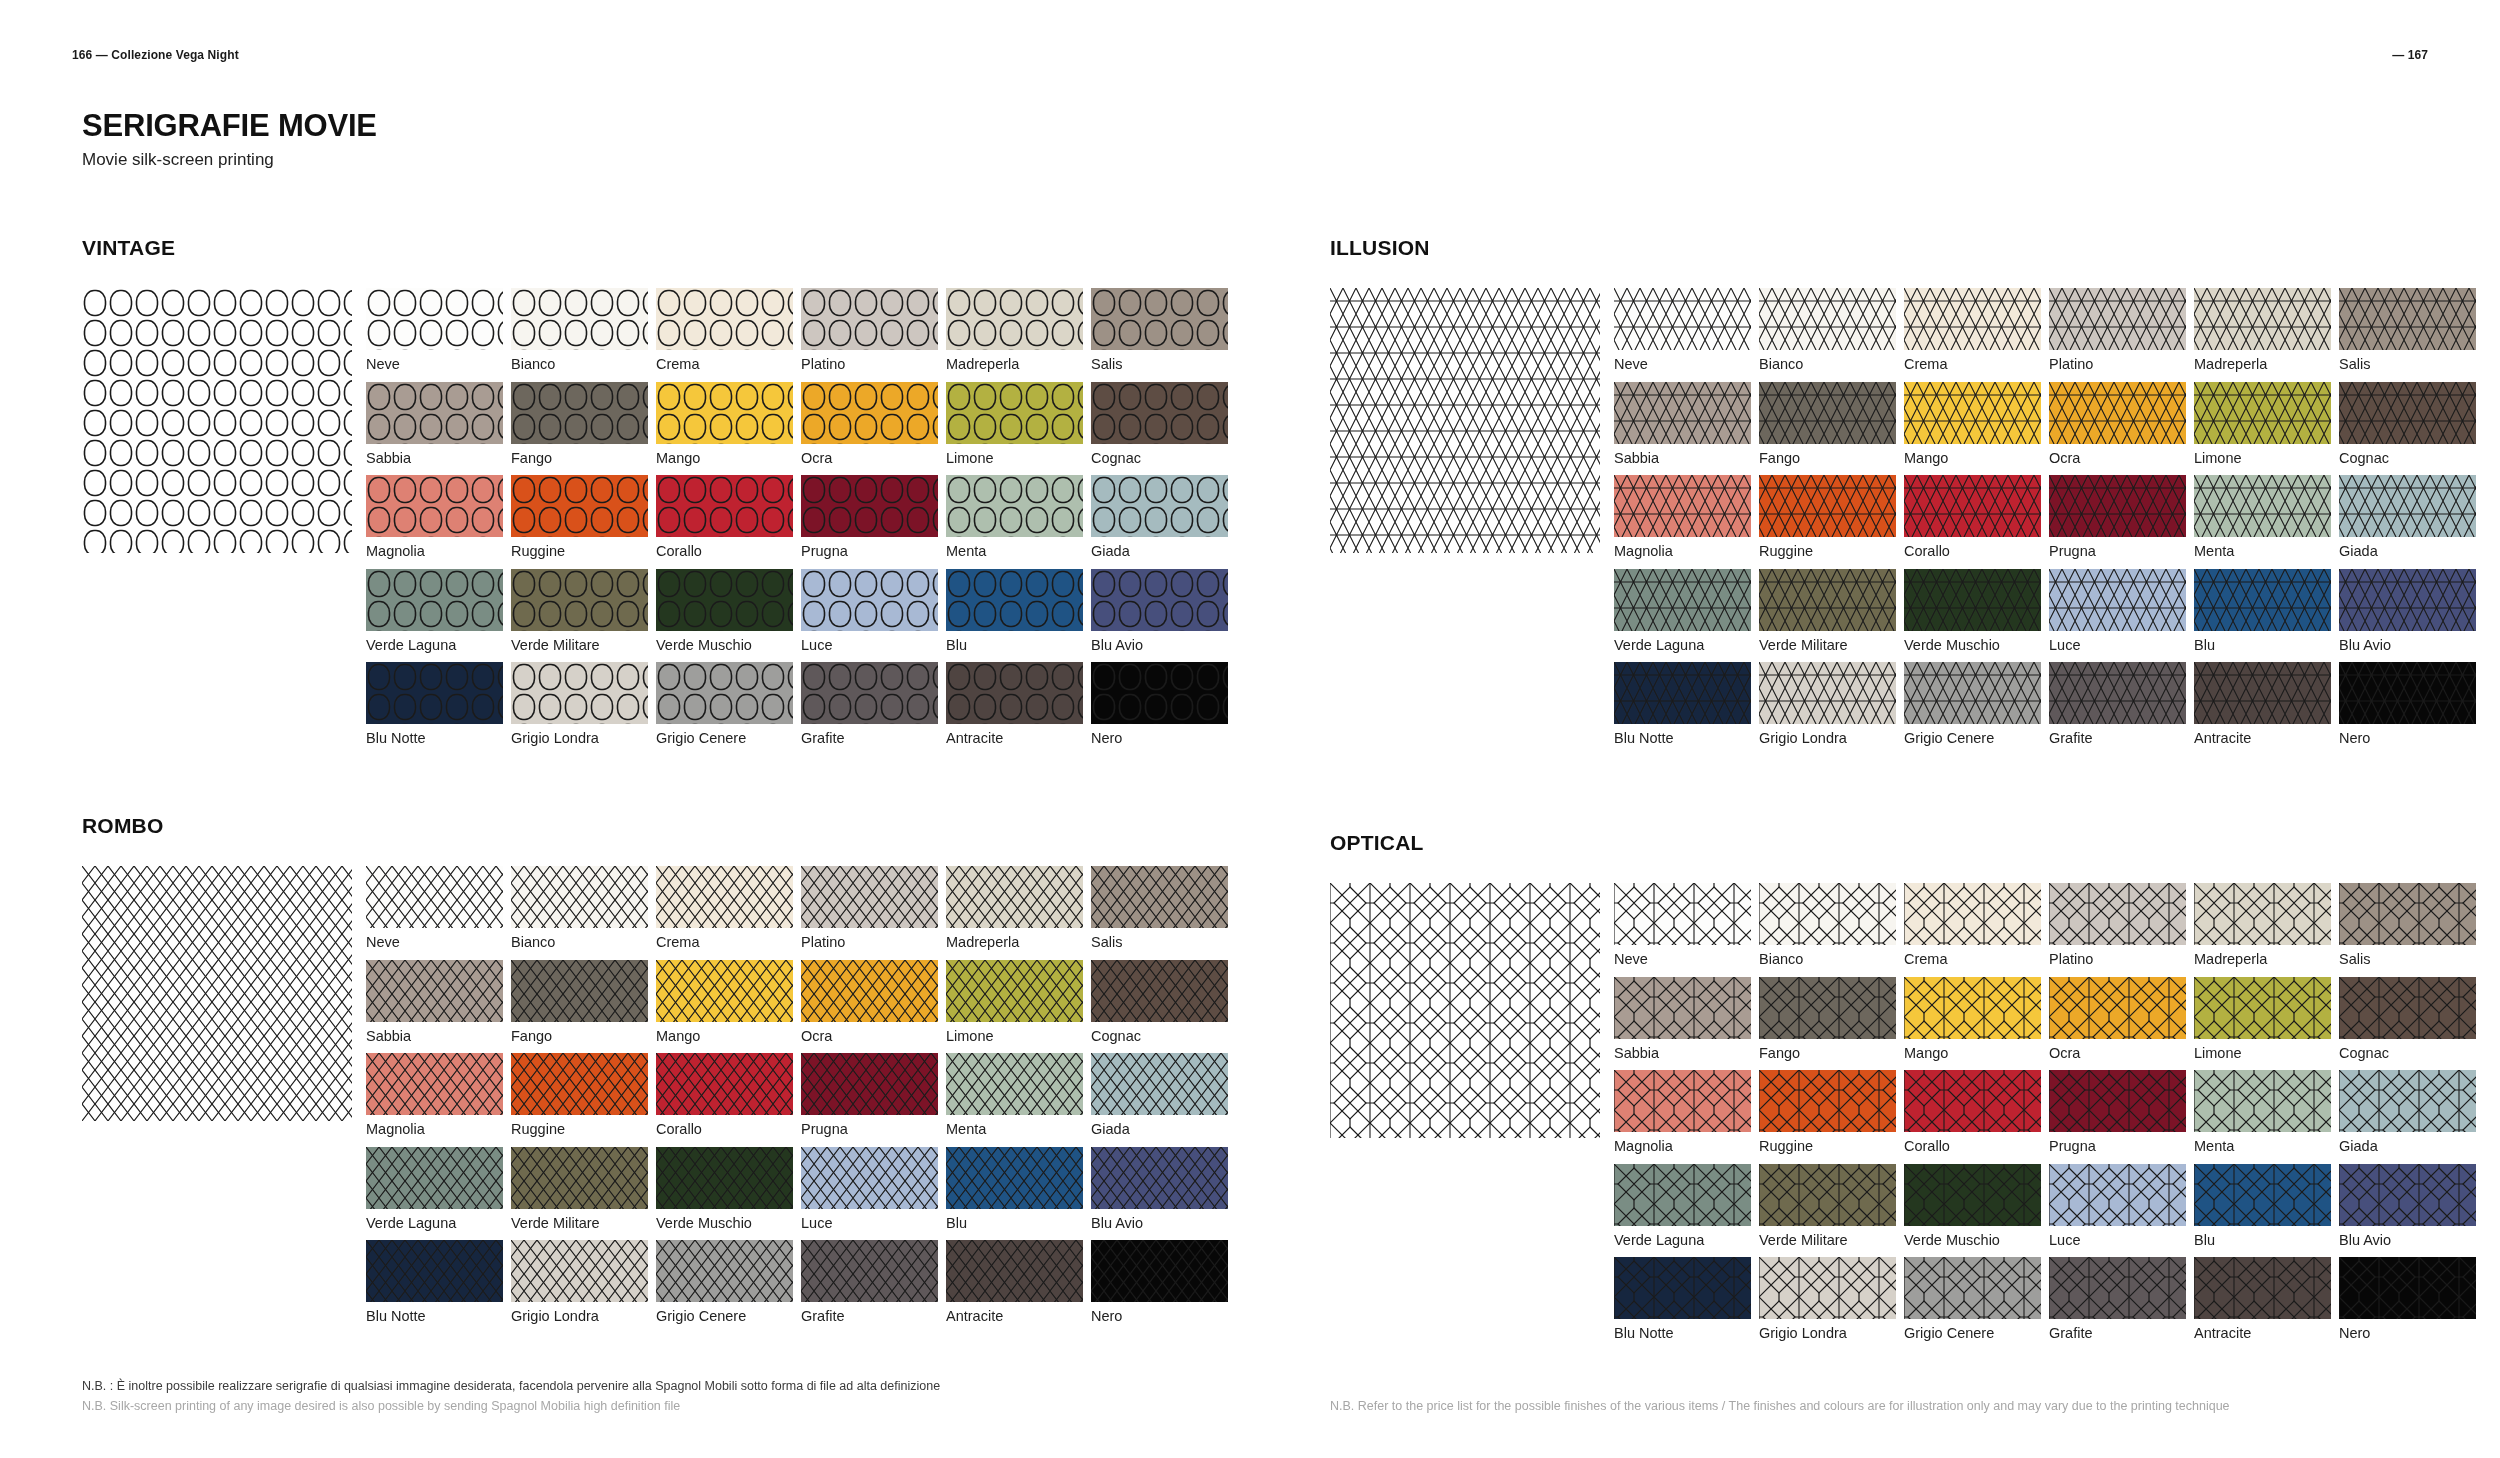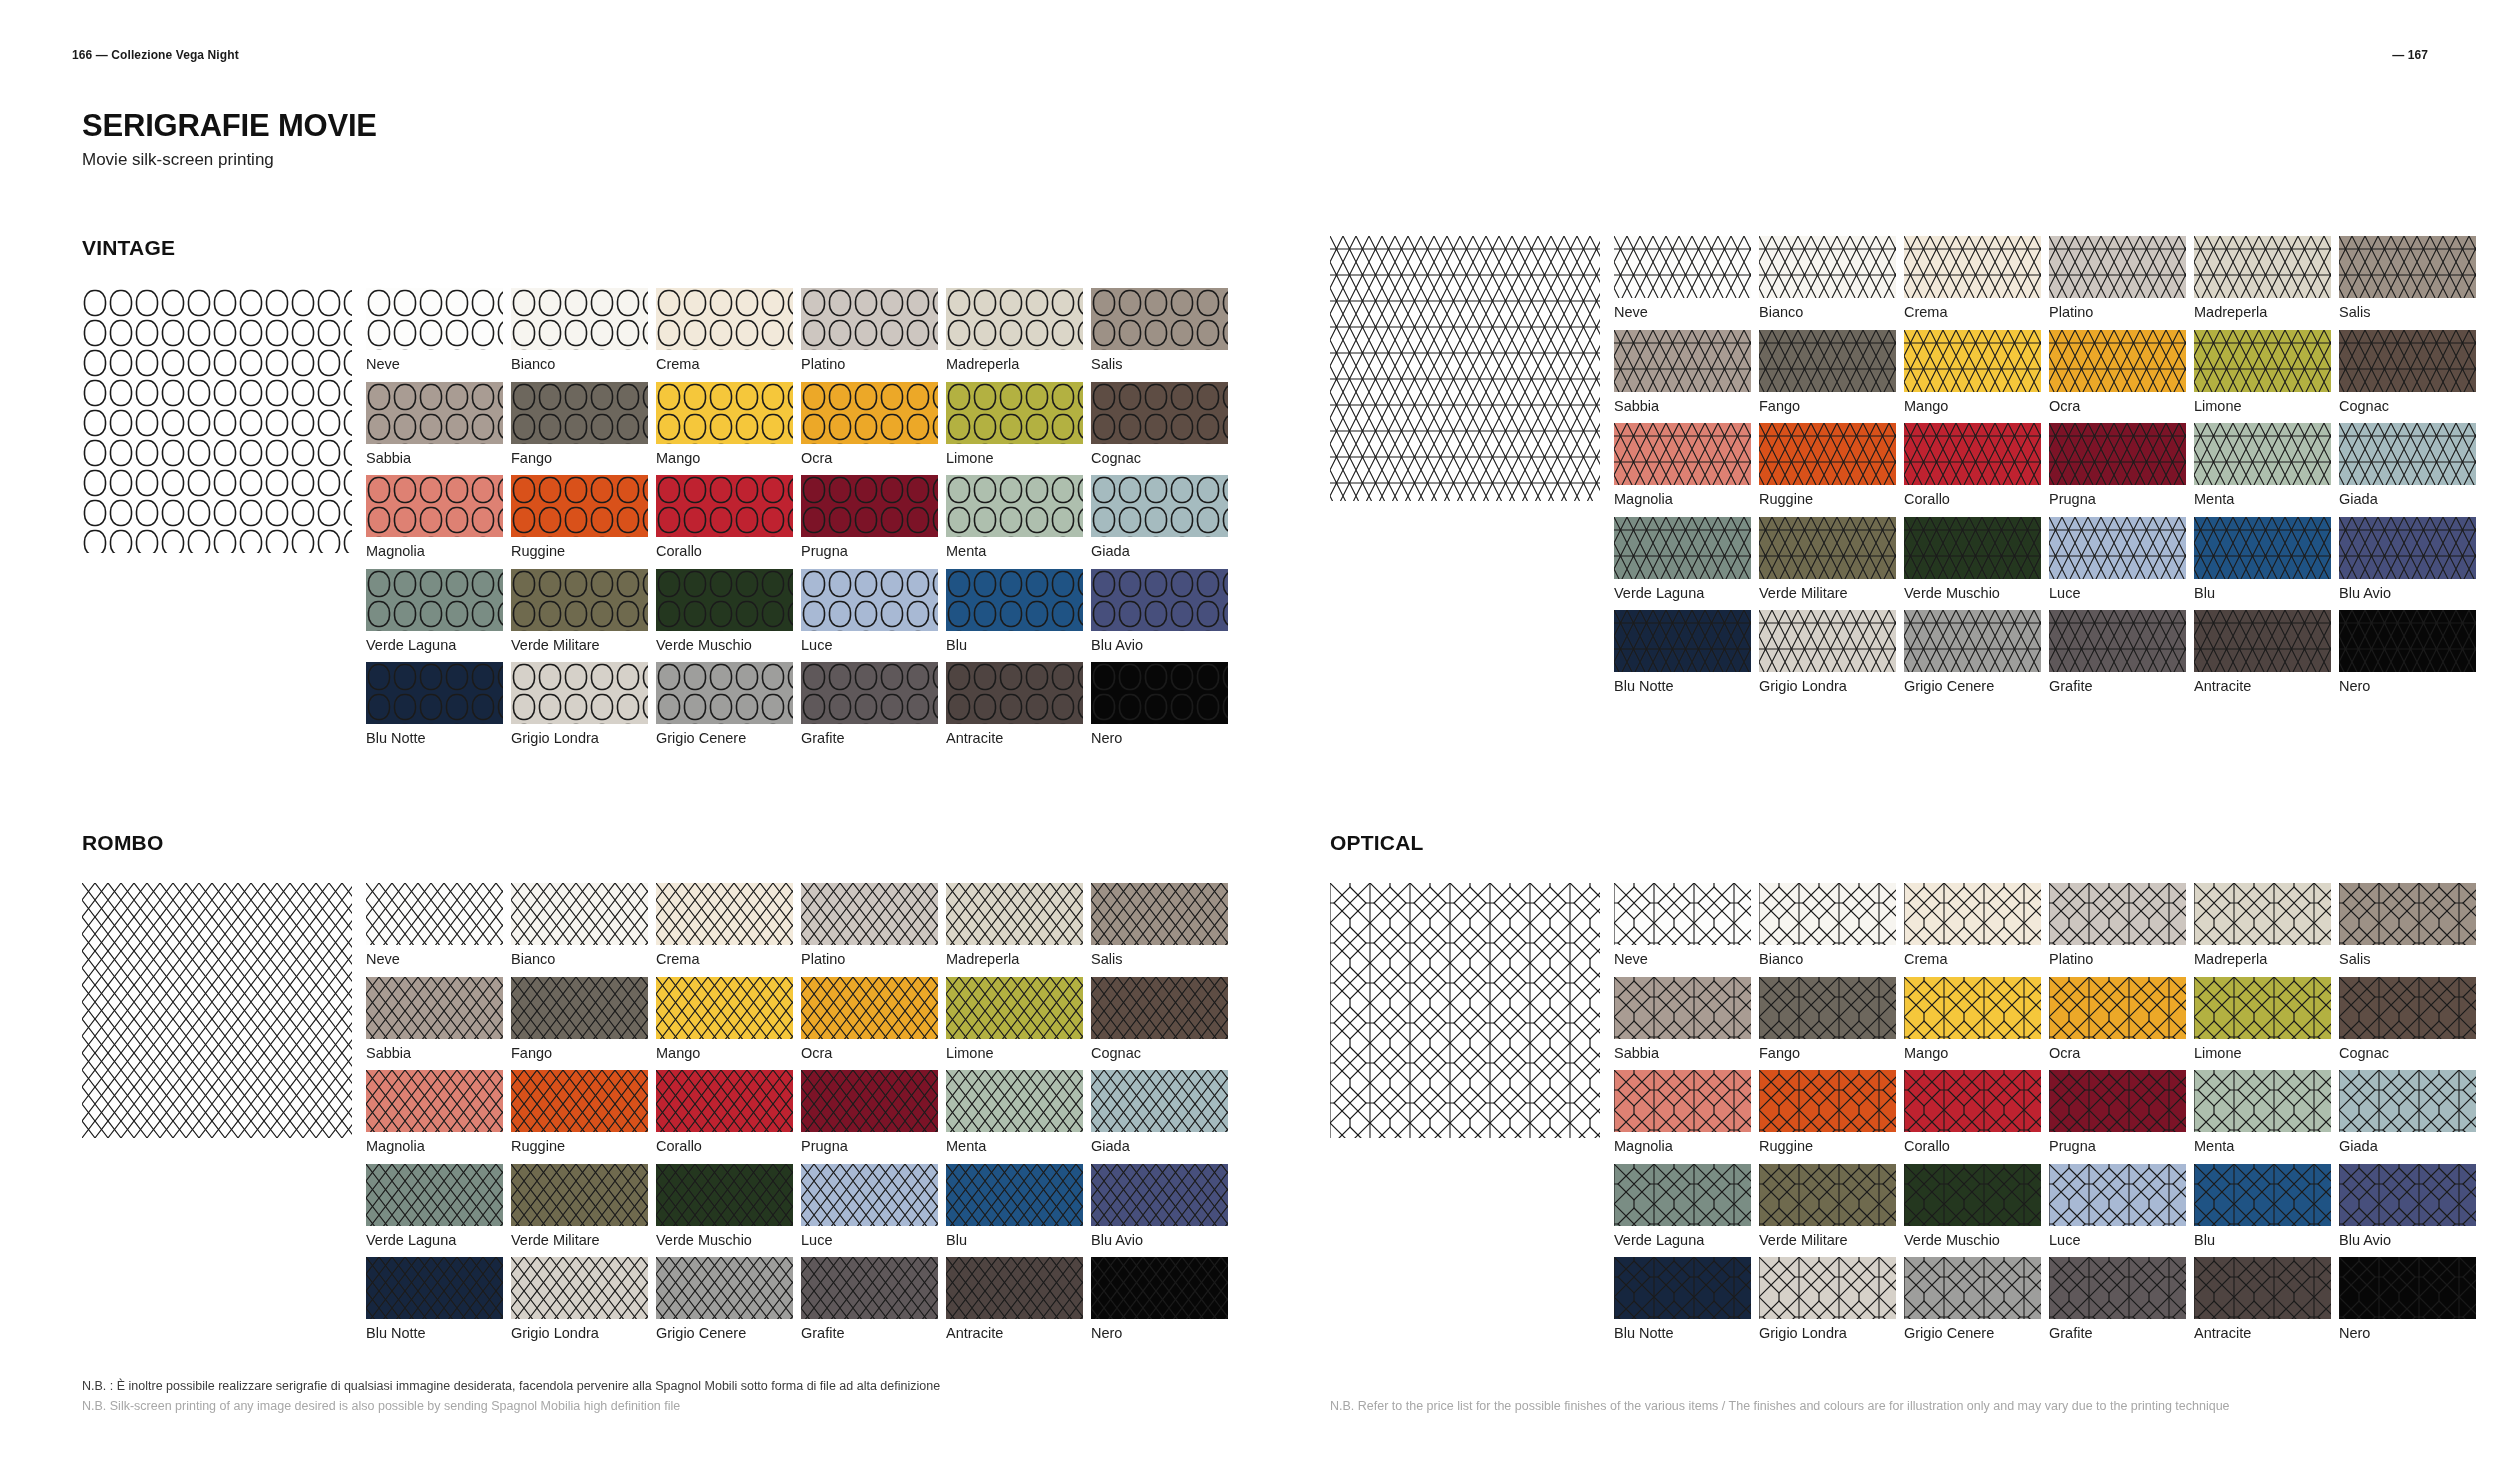--- a/index.html
+++ b/index.html
@@ -29,21 +29,21 @@
     letter-spacing: -0.2px; color:#111;
   }
   .titleblock .sub {
     margin-top: 6px; font-size: 17px; font-weight: 400; color:#222;
   }
 
   
   .quad { position: absolute; margin-top: 36px; }
   #quad-vintage  { left: 82px;   top: 200px; }
   #quad-illusion { left: 1330px; top: 200px; }
-  #quad-rombo    { left: 82px;   top: 795px; }
+  #quad-rombo    { left: 82px;   top: 778px; }
   #quad-optical  { left: 1330px; top: 795px; }
 
   .quad h2 {
     margin: 0 0 28px 0; font-size: 21px; font-weight: 800;
     letter-spacing: .2px; color:#111;
   }
 
   .quad-body { display: flex; align-items: flex-start; gap: 14px; }
 
   
@@ -392,20 +392,21 @@
               <rect width="137" height="62" fill="#070707"></rect>
               <rect width="137" height="62" fill="url(#p-vintage)" style="color: rgb(9, 9, 9);"></rect>
             </svg>
           </div>
           <div class="chip-label">Nero</div>
         </div>
       </div>
     </div>
   </section>
 <section class="quad" id="quad-illusion">
+    <h2>ILLUSION</h2>
     <div class="quad-body">
       <div class="hero" style="width: 270px; height: 265px;">
         <svg width="270" height="265" viewBox="0 0 270 265" style="display: block;">
           <rect width="270" height="265" fill="#ffffff"></rect>
           <rect width="270" height="265" fill="url(#p-illusion)" style="color: rgb(199, 199, 199);"></rect>
         </svg>
       </div>
       <div class="grid">
         <div class="cell">
           <div class="chip">

